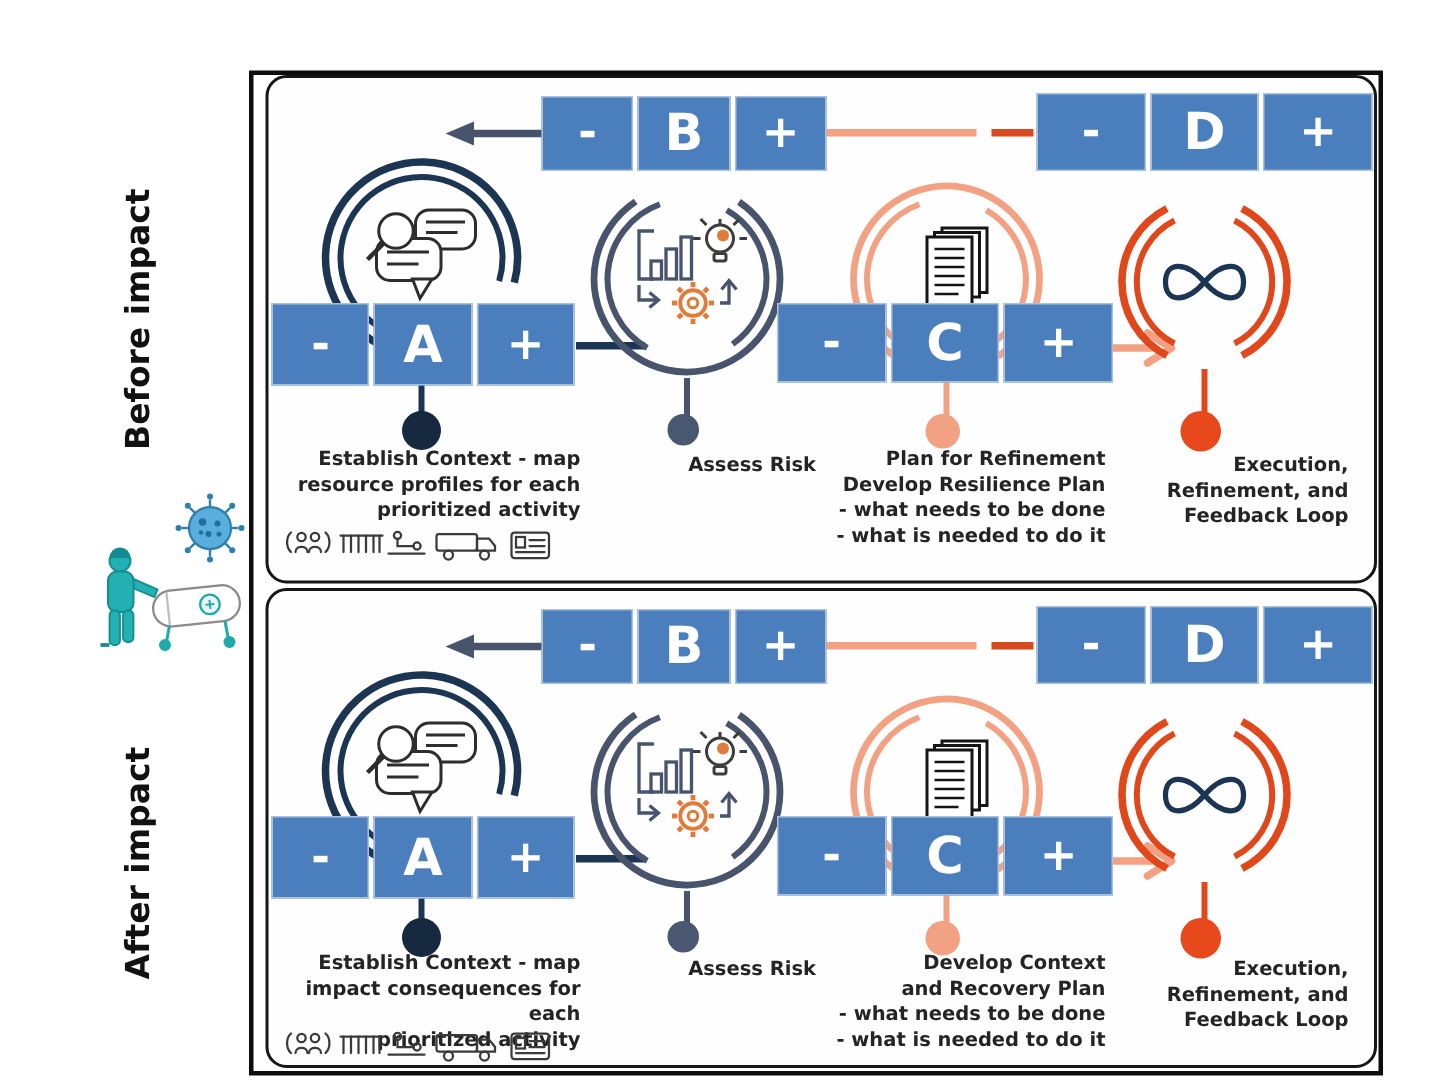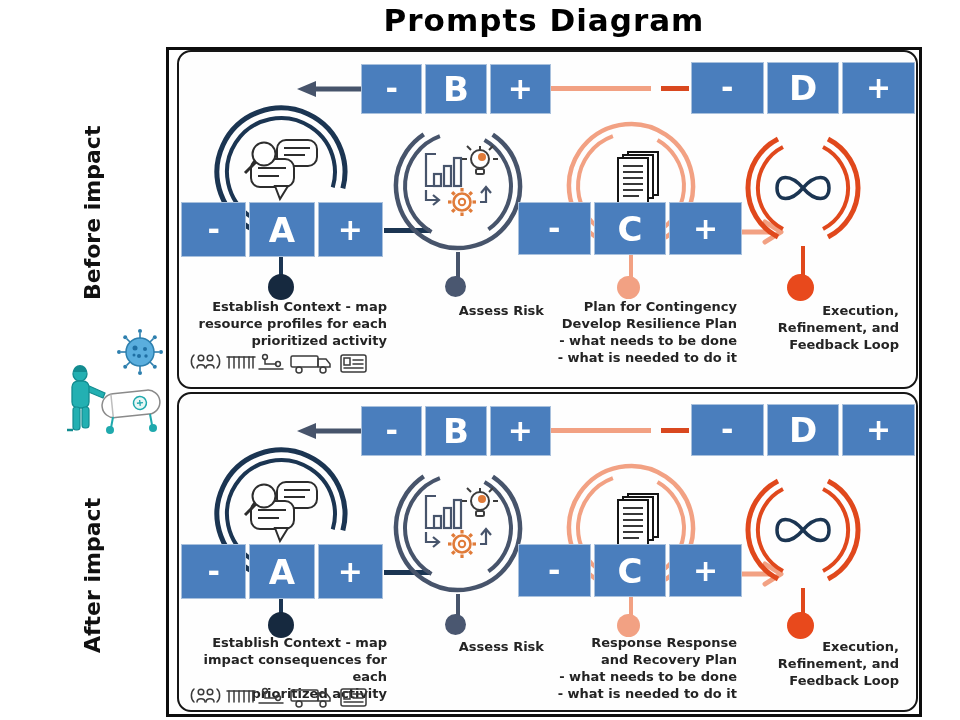--- a/index.html
+++ b/index.html
@@ -20,21 +20,20 @@
         display:flex;align-items:center;justify-content:center;font-size:30px;line-height:1;}
   .pbox.letter{font-size:34px;}
   .step-label{position:absolute;white-space:pre-line;text-align:right;font-size:13px;
         line-height:1.32;color:#242424;font-weight:600;}
 </style>
 </head>
 <body>
 
 <div class="stage">
 
-  <div class="title">Prompts Diagram</div>
   <div class="side-label" style="left:80px;top:105px;">Before impact</div>
   <div class="side-label" style="left:80px;top:468px;">After impact</div>
 
   <svg class="abs" style="left:52px;top:322px;" width="126" height="128" viewBox="0 0 126 128">
     <g>
       <g stroke="#2d7fae" stroke-width="1.6">
         <line x1="101" y1="30" x2="107" y2="30"></line>
           <line x1="97.2" y1="39.2" x2="101.4" y2="43.4"></line>
         <line x1="88" y1="43" x2="88" y2="49"></line>
           <line x1="78.8" y1="39.2" x2="74.6" y2="43.4"></line>
@@ -212,21 +211,21 @@
     <div class="box-group" style="left:339px;top:150px;width:224px;height:53px;">
       <div class="pbox">-</div>
       <div class="pbox letter">C</div>
       <div class="pbox">+</div>
     </div>
 
     <div class="step-label" style="left:0px;top:246px;width:208px;">Establish Context - map
 resource profiles for each
 prioritized activity</div>
     <div class="step-label" style="left:190px;top:250px;width:175px;">Assess Risk</div>
-    <div class="step-label" style="left:348px;top:246px;width:210px;">Plan for Contingency
+    <div class="step-label" style="left:348px;top:246px;width:210px;">Plan for Refinement
 Develop Resilience Plan
 - what needs to be done
 - what is needed to do it</div>
     <div class="step-label" style="left:530px;top:250px;width:190px;">Execution,
 Refinement, and
 Feedback Loop</div>
 
     <svg class="abs" style="left:10px;top:298px;" width="190" height="24" viewBox="0 0 190 24">
       <g fill="none" stroke="#3a3a3a" stroke-width="1.5" stroke-linecap="round">
         <path d="M5,5 C1.5,8 1.5,15 5,18"></path>
@@ -391,21 +390,21 @@
     <div class="box-group" style="left:339px;top:150px;width:224px;height:53px;">
       <div class="pbox">-</div>
       <div class="pbox letter">C</div>
       <div class="pbox">+</div>
     </div>
 
     <div class="step-label" style="left:0px;top:240px;width:208px;">Establish Context - map
 impact consequences for each
 prioritized activity</div>
     <div class="step-label" style="left:190px;top:244px;width:175px;">Assess Risk</div>
-    <div class="step-label" style="left:348px;top:240px;width:210px;">Response Response
+    <div class="step-label" style="left:348px;top:240px;width:210px;">Develop Context
 and Recovery Plan
 - what needs to be done
 - what is needed to do it</div>
     <div class="step-label" style="left:530px;top:244px;width:190px;">Execution,
 Refinement, and
 Feedback Loop</div>
 
     <svg class="abs" style="left:10px;top:290px;" width="190" height="24" viewBox="0 0 190 24">
       <g fill="none" stroke="#3a3a3a" stroke-width="1.5" stroke-linecap="round">
         <path d="M5,5 C1.5,8 1.5,15 5,18"></path>

